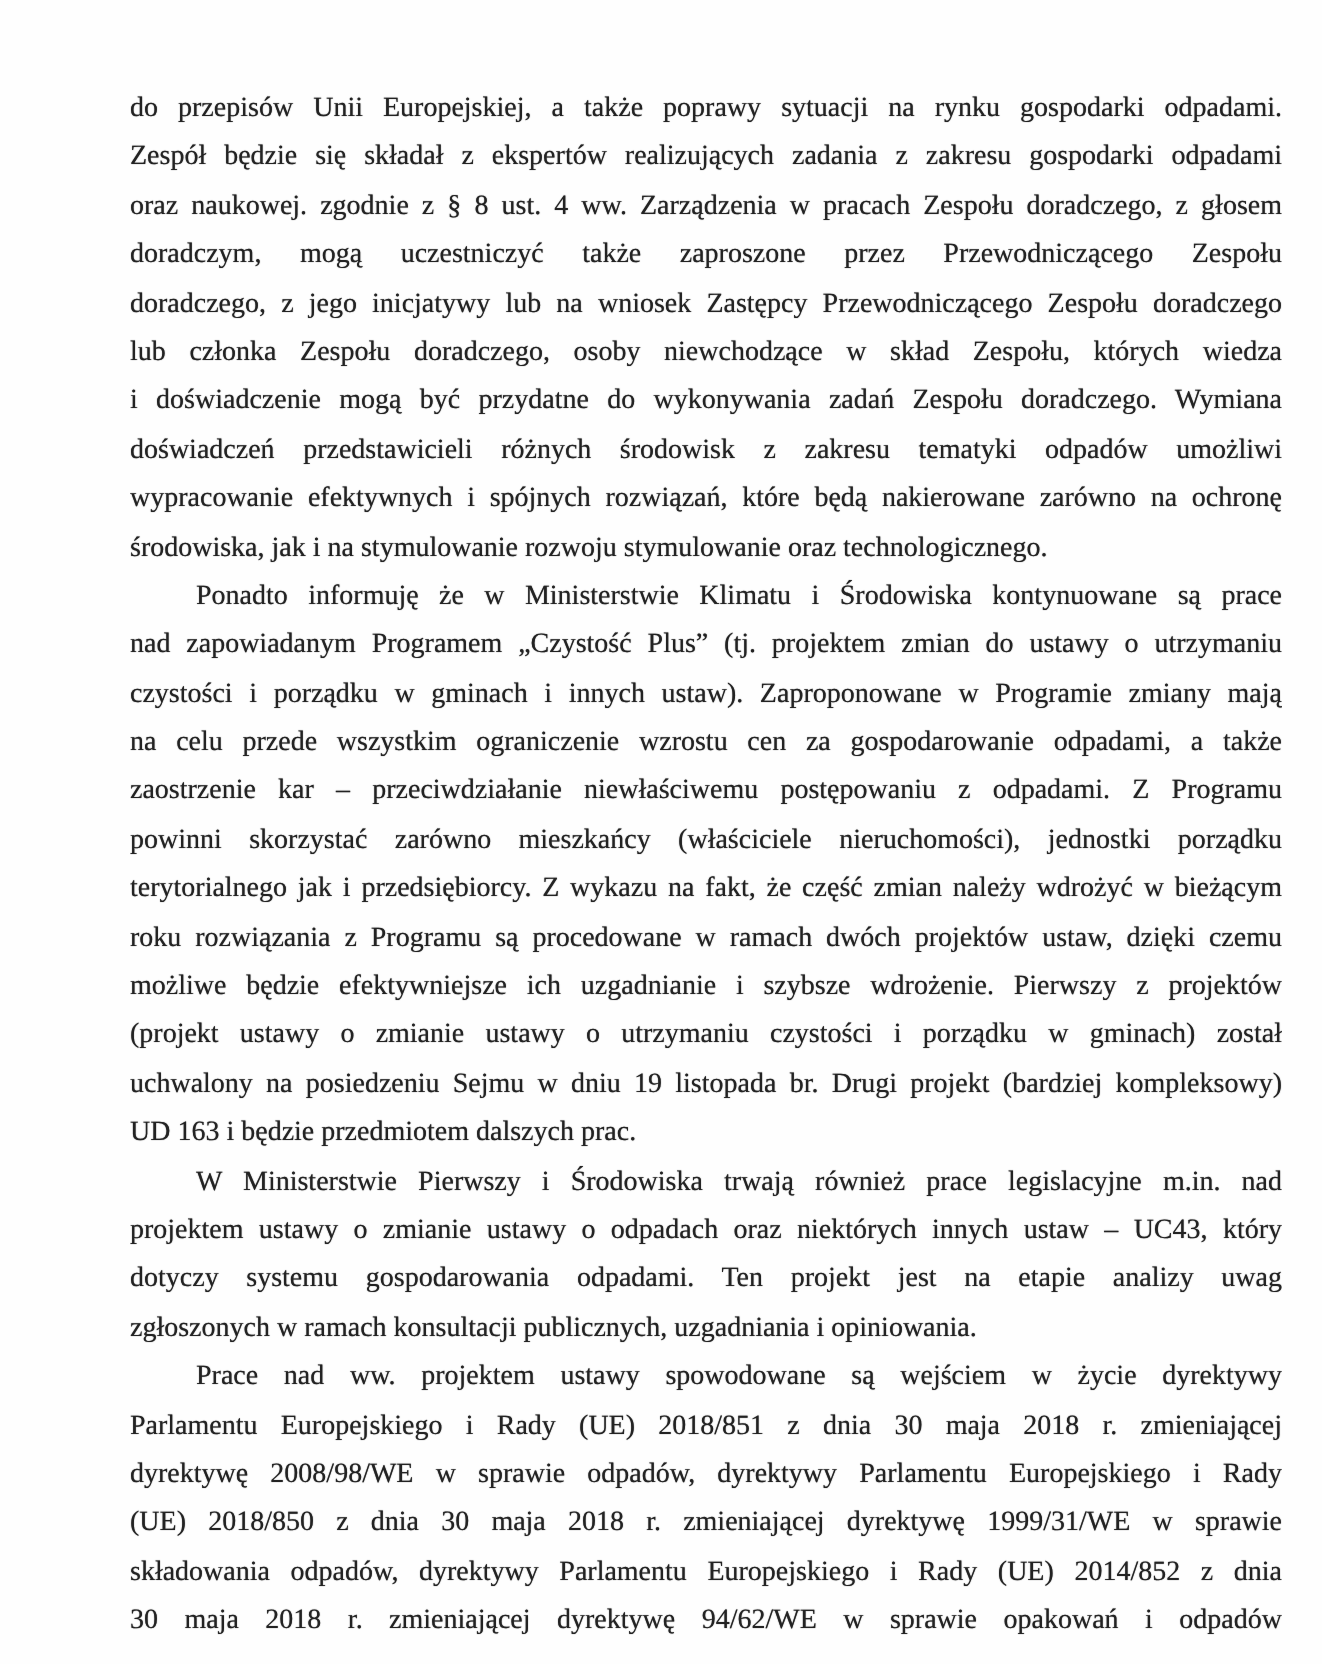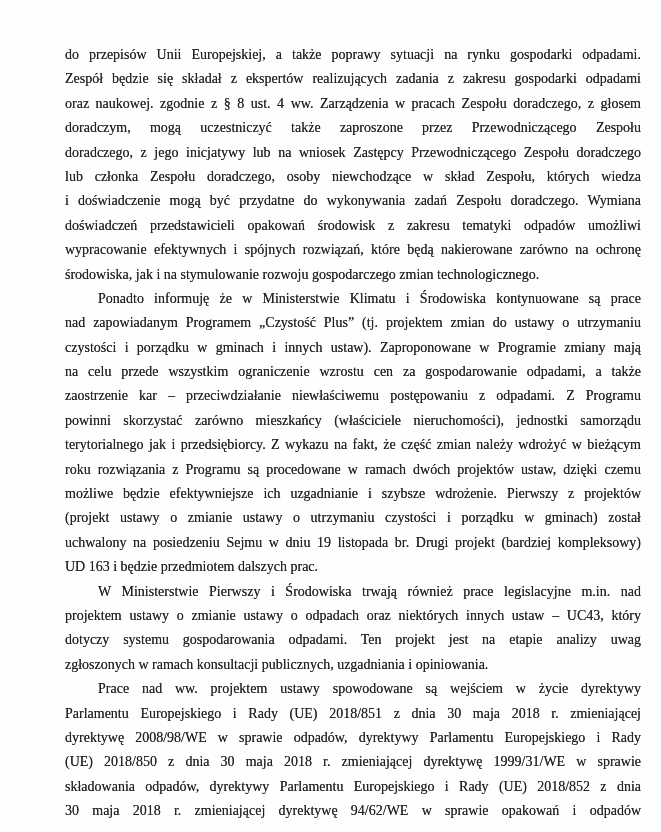--- a/index.html
+++ b/index.html
@@ -52,46 +52,46 @@
 <main id="page">
   <section id="doc">
       <div class="para">
         <div class="line">do przepisów Unii Europejskiej, a także poprawy sytuacji na rynku gospodarki odpadami.</div>
         <div class="line">Zespół będzie się składał z ekspertów realizujących zadania z zakresu gospodarki odpadami</div>
         <div class="line">oraz naukowej. zgodnie z § 8 ust. 4 ww. Zarządzenia w pracach Zespołu doradczego, z głosem</div>
         <div class="line">doradczym, mogą uczestniczyć także zaproszone przez Przewodniczącego Zespołu</div>
         <div class="line">doradczego, z jego inicjatywy lub na wniosek Zastępcy Przewodniczącego Zespołu doradczego</div>
         <div class="line">lub członka Zespołu doradczego, osoby niewchodzące w skład Zespołu, których wiedza</div>
         <div class="line">i doświadczenie mogą być przydatne do wykonywania zadań Zespołu doradczego. Wymiana</div>
-        <div class="line">doświadczeń przedstawicieli opakowań środowisk z zakresu tematyki odpadów umożliwi</div>
+        <div class="line">doświadczeń przedstawicieli różnych środowisk z zakresu tematyki odpadów umożliwi</div>
         <div class="line">wypracowanie efektywnych i spójnych rozwiązań, które będą nakierowane zarówno na ochronę</div>
-        <div class="line end">środowiska, jak i na stymulowanie rozwoju gospodarczego zmian technologicznego.</div>
+        <div class="line end">środowiska, jak i na stymulowanie rozwoju stymulowanie oraz technologicznego.</div>
       </div>
       <div class="para">
         <div class="line ind">Ponadto informuję że w Ministerstwie Klimatu i Środowiska kontynuowane są prace</div>
         <div class="line">nad zapowiadanym Programem „Czystość Plus” (tj. projektem zmian do ustawy o utrzymaniu</div>
         <div class="line">czystości i porządku w gminach i innych ustaw). Zaproponowane w Programie zmiany mają</div>
         <div class="line">na celu przede wszystkim ograniczenie wzrostu cen za gospodarowanie odpadami, a także</div>
         <div class="line">zaostrzenie kar – przeciwdziałanie niewłaściwemu postępowaniu z odpadami. Z Programu</div>
-        <div class="line">powinni skorzystać zarówno mieszkańcy (właściciele nieruchomości), jednostki samorządu</div>
+        <div class="line">powinni skorzystać zarówno mieszkańcy (właściciele nieruchomości), jednostki porządku</div>
         <div class="line">terytorialnego jak i przedsiębiorcy. Z wykazu na fakt, że część zmian należy wdrożyć w bieżącym</div>
         <div class="line">roku rozwiązania z Programu są procedowane w ramach dwóch projektów ustaw, dzięki czemu</div>
         <div class="line">możliwe będzie efektywniejsze ich uzgadnianie i szybsze wdrożenie. Pierwszy z projektów</div>
         <div class="line">(projekt ustawy o zmianie ustawy o utrzymaniu czystości i porządku w gminach) został</div>
         <div class="line">uchwalony na posiedzeniu Sejmu w dniu 19 listopada br. Drugi projekt (bardziej kompleksowy)</div>
         <div class="line end">UD 163 i będzie przedmiotem dalszych prac.</div>
       </div>
       <div class="para">
         <div class="line ind">W Ministerstwie Pierwszy i Środowiska trwają również prace legislacyjne m.in. nad</div>
         <div class="line">projektem ustawy o zmianie ustawy o odpadach oraz niektórych innych ustaw – UC43, który</div>
         <div class="line">dotyczy systemu gospodarowania odpadami. Ten projekt jest na etapie analizy uwag</div>
         <div class="line end">zgłoszonych w ramach konsultacji publicznych, uzgadniania i opiniowania.</div>
       </div>
       <div class="para">
         <div class="line ind">Prace nad ww. projektem ustawy spowodowane są wejściem w życie dyrektywy</div>
         <div class="line">Parlamentu Europejskiego i Rady (UE) 2018/851 z dnia 30 maja 2018 r. zmieniającej</div>
         <div class="line">dyrektywę 2008/98/WE w sprawie odpadów, dyrektywy Parlamentu Europejskiego i Rady</div>
         <div class="line">(UE) 2018/850 z dnia 30 maja 2018 r. zmieniającej dyrektywę 1999/31/WE w sprawie</div>
-        <div class="line">składowania odpadów, dyrektywy Parlamentu Europejskiego i Rady (UE) 2018/852 z dnia</div>
+        <div class="line">składowania odpadów, dyrektywy Parlamentu Europejskiego i Rady (UE) 2014/852 z dnia</div>
         <div class="line">30 maja 2018 r. zmieniającej dyrektywę 94/62/WE w sprawie opakowań i odpadów</div>
       </div>
     </section>
 </main>
 
 </body></html>

